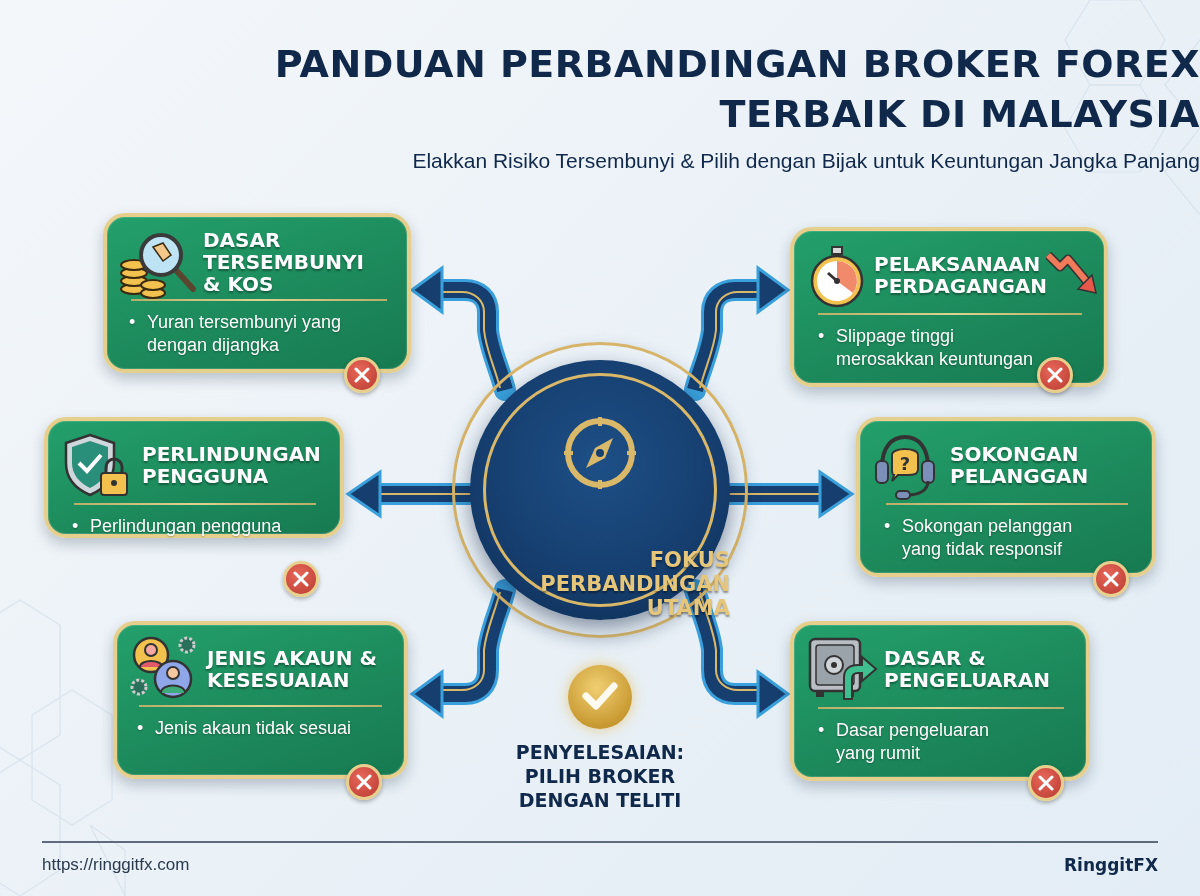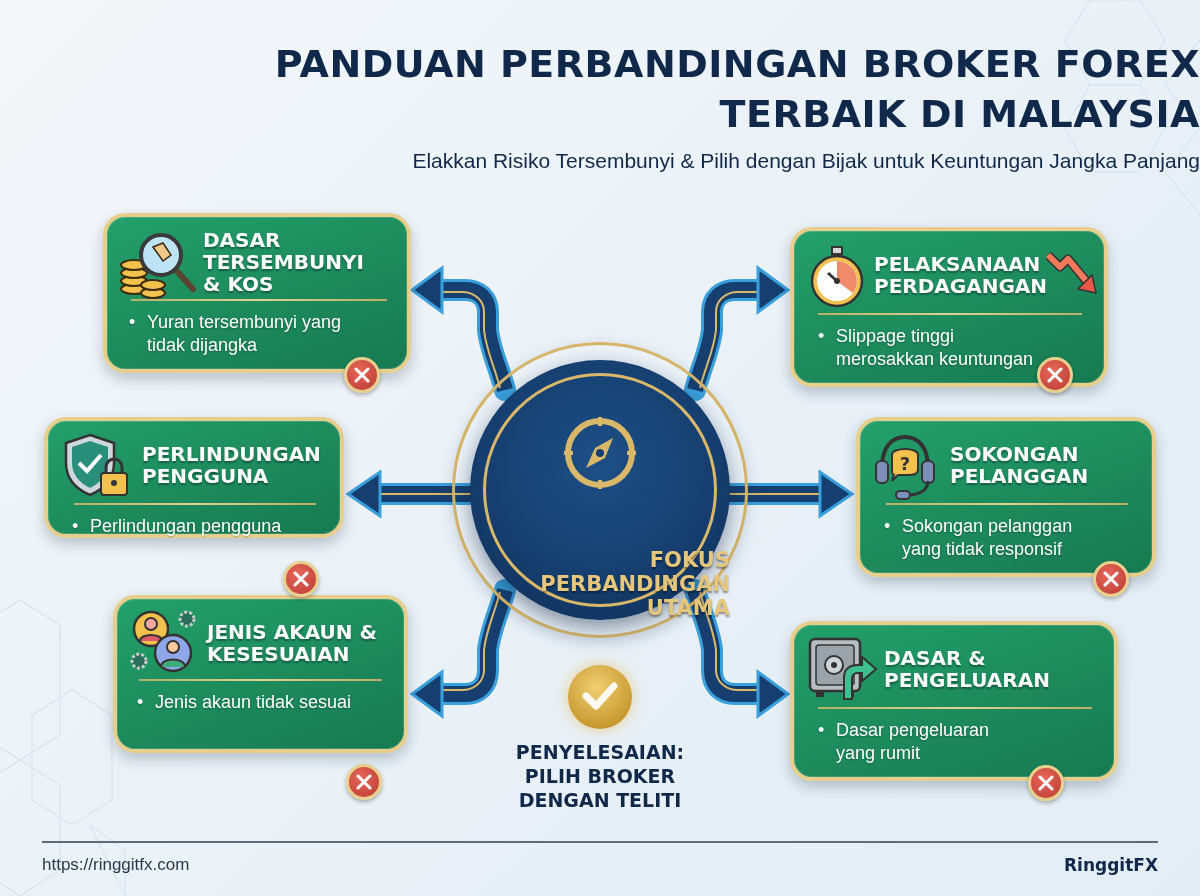--- a/index.html
+++ b/index.html
@@ -148,21 +148,21 @@
     <polygon points="36,20 46,16 54,28 46,34" fill="#f2c88a" stroke="#3a2a10" stroke-width="1.5"></polygon>
   </svg>
   <div class="head" style="left:96px;top:12px;">
     <div>DASAR</div>
     <div>TERSEMBUNYI</div>
     <div>&amp; KOS</div>
   </div>
   <div class="divider" style="left:24px;right:20px;top:82px;"></div>
   <div class="bullet" style="left:22px;top:94px;">
     <div><span class="dot">•</span><span>Yuran tersembunyi yang</span></div>
-    <div><span class="dot"></span><span>tidak dijangka</span></div>
+    <div><span class="dot"></span><span>dengan dijangka</span></div>
   </div>
 </div>
 <div class="xbadge" style="left:344px;top:357px;">
     <svg width="16" height="16" viewBox="0 0 16 16">
       <path d="M2,2 L14,14 M14,2 L2,14" stroke="#fff" stroke-width="3" stroke-linecap="round"></path>
     </svg>
   </div>
 
 <div class="card" style="left:790px;top:227px;width:318px;height:160px;">
   <svg class="icon" style="left:14px;top:14px;width:58px;height:64px;" viewBox="0 0 58 64">
@@ -237,21 +237,21 @@
     <div><span class="dot">•</span><span>Sokongan pelanggan</span></div>
     <div><span class="dot"></span><span>yang tidak responsif</span></div>
   </div>
 </div>
 <div class="xbadge" style="left:1093px;top:561px;">
     <svg width="16" height="16" viewBox="0 0 16 16">
       <path d="M2,2 L14,14 M14,2 L2,14" stroke="#fff" stroke-width="3" stroke-linecap="round"></path>
     </svg>
   </div>
 
-<div class="card" style="left:113px;top:595px;width:295px;height:158px;padding-left:32px;">
+<div class="card" style="left:113px;top:621px;width:295px;height:158px;padding-left:32px;">
   <svg class="icon" style="left:12px;top:10px;width:74px;height:66px;" viewBox="0 0 74 66">
     <circle cx="22" cy="20" r="17" fill="#f2c14e" stroke="#333" stroke-width="2.5"></circle>
     <circle cx="22" cy="15" r="6" fill="#f6a8a0" stroke="#333" stroke-width="2"></circle>
     <path d="M11,32 C11,24 33,24 33,32" fill="#e05a6a" stroke="#333" stroke-width="2"></path>
     <circle cx="44" cy="44" r="18" fill="#8fa6e8" stroke="#333" stroke-width="2.5"></circle>
     <circle cx="44" cy="38" r="6" fill="#f6c8a0" stroke="#333" stroke-width="2"></circle>
     <path d="M32,58 C32,48 56,48 56,58" fill="#3faa7a" stroke="#333" stroke-width="2"></path>
     <g fill="#2a6f5a" stroke="#ccc" stroke-width="3" stroke-dasharray="3 2">
       <circle cx="58" cy="10" r="7"></circle>
       <circle cx="10" cy="52" r="7"></circle>
@@ -265,21 +265,21 @@
   <div class="bullet" style="left:20px;top:92px;">
     <div><span class="dot">•</span><span>Jenis akaun tidak sesuai</span></div>
   </div>
 </div>
 <div class="xbadge" style="left:346px;top:764px;">
     <svg width="16" height="16" viewBox="0 0 16 16">
       <path d="M2,2 L14,14 M14,2 L2,14" stroke="#fff" stroke-width="3" stroke-linecap="round"></path>
     </svg>
   </div>
 
-<div class="card" style="left:790px;top:621px;width:328px;height:160px;">
+<div class="card" style="left:790px;top:621px;width:300px;height:160px;">
   <svg class="icon" style="left:14px;top:12px;width:70px;height:66px;" viewBox="0 0 70 66">
     <rect x="2" y="2" width="50" height="52" rx="5" fill="#b8bec4" stroke="#333" stroke-width="2.5"></rect>
     <rect x="8" y="8" width="38" height="40" rx="3" fill="#9aa2aa" stroke="#333" stroke-width="1.5"></rect>
     <circle cx="26" cy="28" r="9" fill="#cfd4d8" stroke="#333" stroke-width="2"></circle>
     <circle cx="26" cy="28" r="3" fill="#333"></circle>
     <rect x="8" y="54" width="8" height="6" fill="#333"></rect>
     <rect x="38" y="54" width="8" height="6" fill="#333"></rect>
     <path d="M36,62 L36,40 C36,32 42,28 50,28 L54,28 L54,20 L68,32 L54,44 L54,36 L50,36 C46,36 44,38 44,42 L44,62 z" fill="#3fbf8f" stroke="#333" stroke-width="2"></path>
   </svg>
   <div class="head" style="left:90px;top:22px;">

